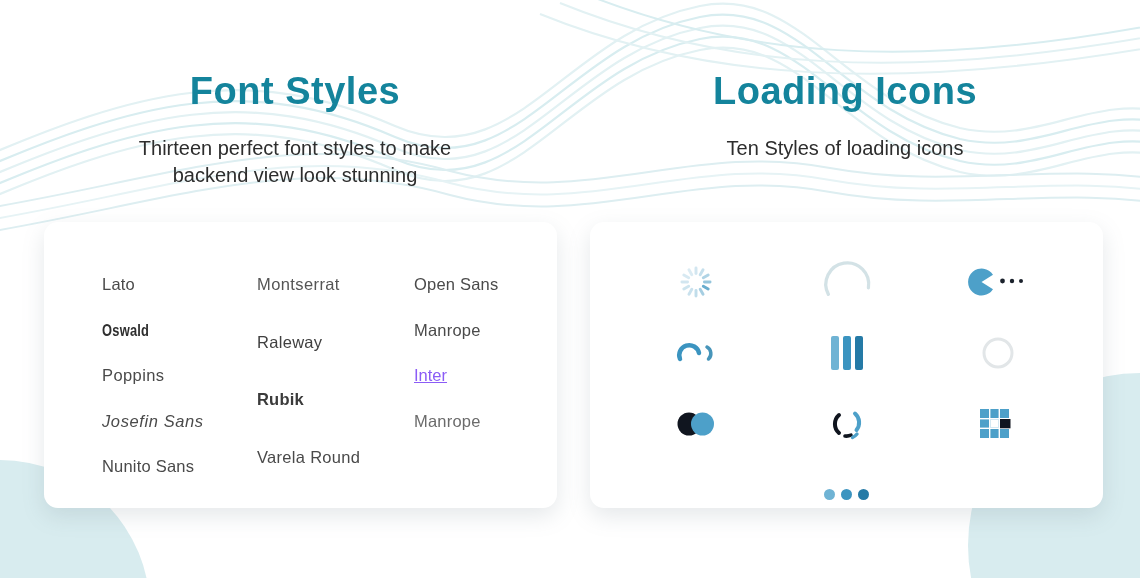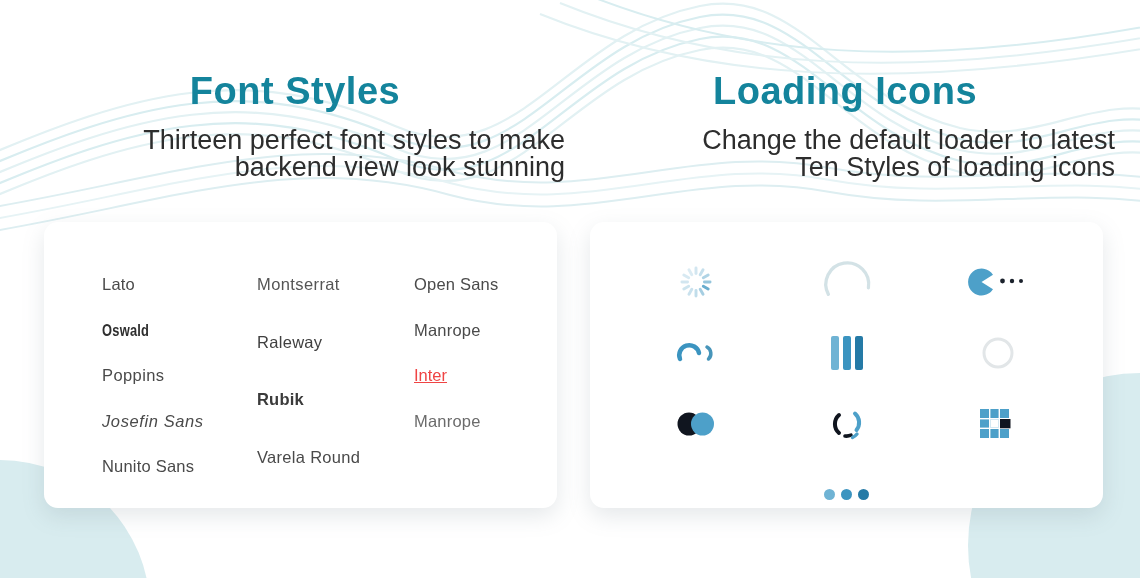--- a/index.html
+++ b/index.html
@@ -14,21 +14,21 @@
   .corner-circle{position:absolute;border-radius:50%;background:#d8ecef;}
   .corner-left{width:300px;height:300px;left:-150px;top:460px;}
   .corner-right{width:345px;height:345px;left:968px;top:373px;}
   
   .section-header{position:absolute;top:62px;text-align:center;}
   .header-left{left:25px;width:540px;}
   .header-right{left:575px;width:540px;}
   .section-title{
     font-size:38px;font-weight:700;color:#14849c;letter-spacing:.5px;margin:9px;line-height:1.1;
   }
-  .section-sub{margin-top:14px;font-size:27px;color:#2d2d2d;line-height:27px;text-align:right;}
+  .section-sub{margin-top:22px;font-size:20px;color:#2d2d2d;line-height:27px;}
   
   .card{
     position:absolute;top:222px;width:513px;height:286px;background:#ffffff;
     border-radius:14px;box-shadow:0 8px 22px rgba(110,130,140,.18);
   }
   .card-fonts{left:44px;}
   .card-loaders{left:590px;}
   
   .font-cols{display:flex;padding:40px 0 0 58px;}
   .font-col{display:flex;flex-direction:column;}
@@ -41,21 +41,21 @@
   .f-oswald span{display:inline-block;transform:scaleX(.78);transform-origin:left center;letter-spacing:.3px;}
   .f-poppins{letter-spacing:.4px;}
   .f-josefin{font-style:italic;letter-spacing:.6px;}
   .f-nunito{letter-spacing:.2px;}
   .f-montserrat{letter-spacing:.4px;color:#555555;}
   .f-raleway{font-weight:300;color:#404040;letter-spacing:.3px;}
   .f-rubik{font-weight:600;color:#3b3b3b;letter-spacing:.2px;}
   .f-varela{letter-spacing:.3px;}
   .f-opensans{letter-spacing:.2px;}
   .f-roboto{letter-spacing:.2px;}
-  .f-inter{color:#ef4444;text-decoration:underline;}
+  .f-inter{color:#8b5cf6;text-decoration:underline;}
   .f-manrope{color:#6b6b6b;letter-spacing:.2px;}
   
   .loader-grid{
     display:grid;grid-template-columns:repeat(3,1fr);grid-auto-rows:71px;
     padding:24px 30px 0 30px;align-items:center;justify-items:center;
   }
   .loader-cell{display:flex;align-items:center;justify-content:center;width:100%;height:100%;}
   .dots-row{grid-column:1 / span 3;height:62px;}
   .dot{width:11px;height:11px;border-radius:50%;margin:0 3px;display:inline-block;}
 </style>
@@ -91,21 +91,20 @@
     <h2 class="section-title">Font Styles</h2>
     <div class="section-sub">
       <div>Thirteen perfect font styles to make</div>
       <div>backend view look stunning</div>
     </div>
   </div>
 
   <div class="section-header header-right">
     <h2 class="section-title">Loading Icons</h2>
     <div class="section-sub">
-      <div>Change the default loader to latest</div>
       <div>Ten Styles of loading icons</div>
     </div>
   </div>
 
   <div class="card card-fonts">
     <div class="font-cols">
       <div class="font-col font-col-1">
         <div class="font-item f-lato">Lato</div>
         <div class="font-item f-oswald">
             <span>Oswald</span>

